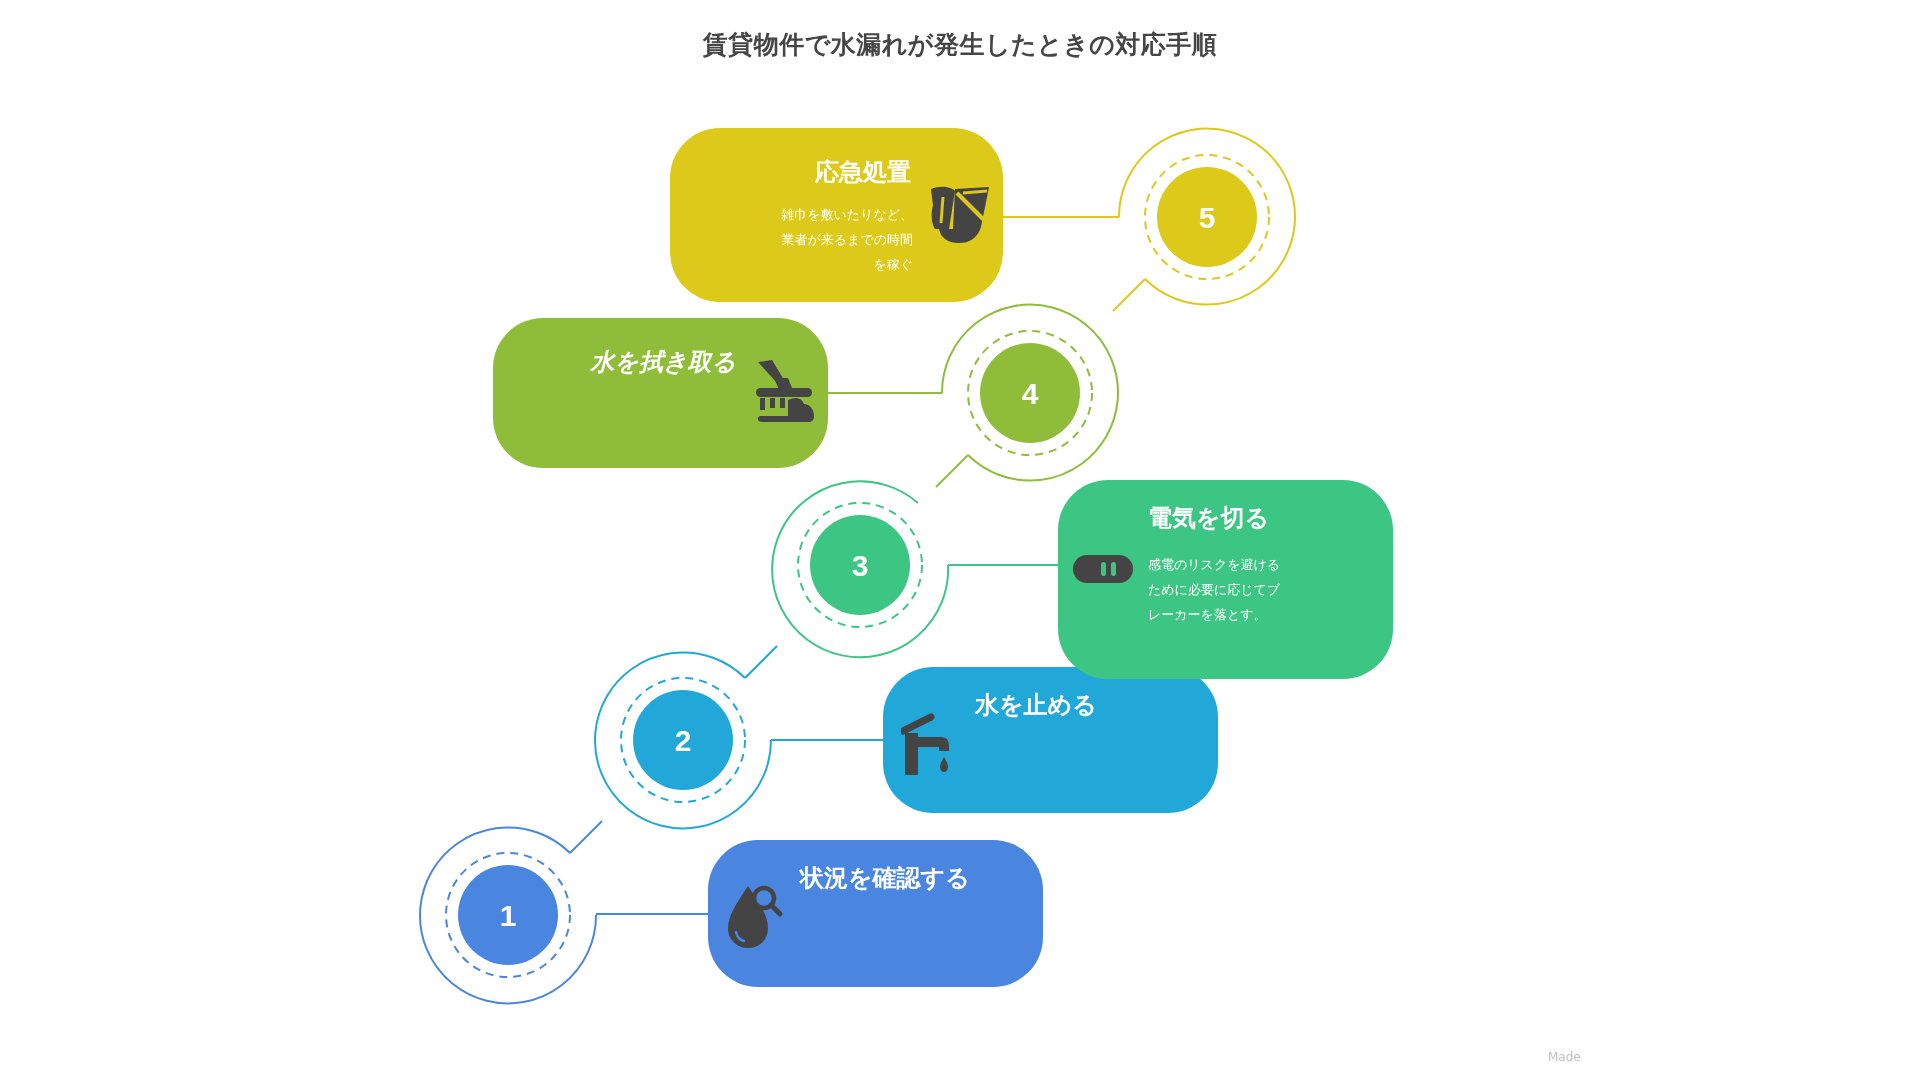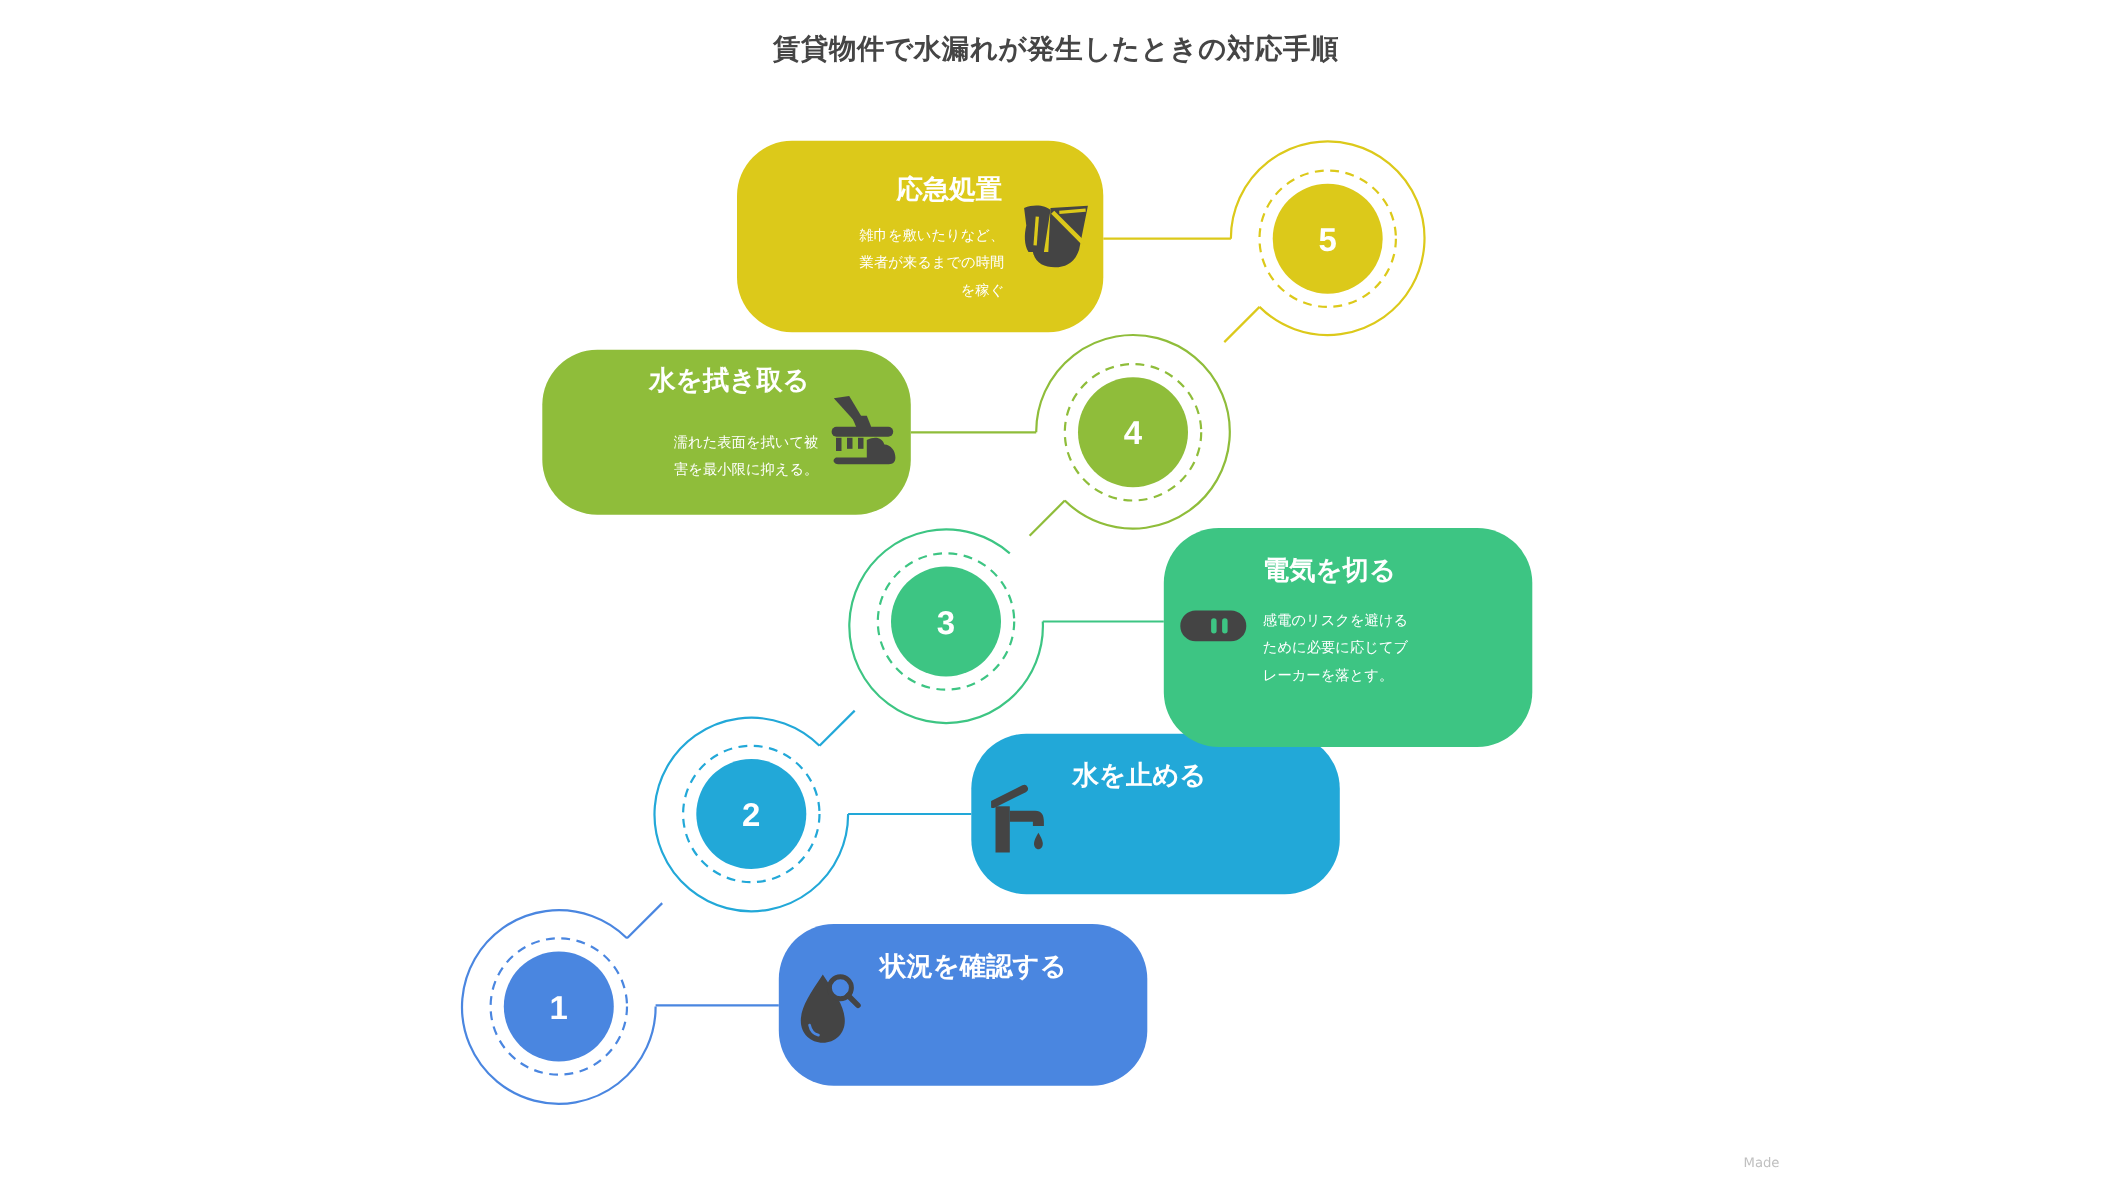--- a/index.html
+++ b/index.html
@@ -7,21 +7,21 @@
          font-family:"DejaVu Sans","Liberation Sans",sans-serif; }
   .title { position:absolute; left:0; top:28px; width:1920px; text-align:center;
            font-size:25px; font-weight:bold; color:#454545; letter-spacing:0.5px; }
   svg.lines { position:absolute; left:0; top:0; }
   .card { position:absolute; border-radius:50px; color:#ffffff; box-sizing:border-box; }
   .card .head { position:absolute; font-size:24px; font-weight:bold; white-space:nowrap; }
   .card .desc { position:absolute; font-size:13px; line-height:25px; white-space:pre-line; }
   .card .icon { position:absolute; }
   .card.right .head, .card.right .desc { text-align:right; }
   .num { font-family:"Liberation Sans","DejaVu Sans",sans-serif; font-weight:bold; font-size:30px; fill:#ffffff; }
-  .made { position:absolute; left:1548px; top:1050px; font-size:12px; color:#c0c0c0;margin-left:37px; }
+  .made { position:absolute; left:1548px; top:1050px; font-size:12px; color:#c0c0c0; }
 </style>
 </head>
 <body>
 
 <div class="title">賃貸物件で水漏れが発生したときの対応手順</div>
 
 <svg class="lines" width="1920" height="1080" viewBox="0 0 1920 1080">
 
   <g>
     <path d="M 596 915 A 88 88 0 1 1 570 853" fill="none" stroke="#4A86E0" stroke-width="2"></path>
@@ -94,23 +94,21 @@
     <rect x="29" y="9" width="5" height="14" rx="2.5" fill="#3DC583"></rect>
     <rect x="39" y="9" width="5" height="14" rx="2.5" fill="#3DC583"></rect>
   </svg>
   <div class="head" style="left:90px; top:22px;">電気を切る</div>
   <div class="desc" style="left:90px; top:72px;">感電のリスクを避ける
 ために必要に応じてブ
 レーカーを落とす。</div>
 </div>
 
 <div class="card right" style="left:493px; top:318px; width:335px; height:150px; background:#8FBD3A;">
-  <div class="head" style="right:92px; top:12px;">水を拭き取る</div>
-  <div class="desc" style="right:84px; top:72px;">濡れた表面を拭いて被
-害を最小限に抑える。</div>
+  <div class="head" style="right:92px; top:28px;font-style:italic;">水を拭き取る</div>
   <svg class="icon" style="right:12px; top:40px;" width="64" height="66" viewBox="0 0 64 66">
     <path d="M6 4 L20 2 L32 22 L26 26 Z" fill="#444"></path>
     <path d="M22 20 L36 20 L40 30 L28 34 Z" fill="#444"></path>
     <rect x="4" y="30" width="56" height="9" rx="4.5" fill="#444"></rect>
     <rect x="8" y="40" width="5" height="12" fill="#444"></rect>
     <rect x="18" y="40" width="5" height="10" fill="#444"></rect>
     <rect x="28" y="40" width="5" height="10" fill="#444"></rect>
     <path d="M36 42 C44 38 50 40 52 46 C58 46 62 52 62 58 C62 62 60 64 56 64 L10 64 C6 64 4 60 8 58 L36 58 Z" fill="#444"></path>
   </svg>
 </div>

